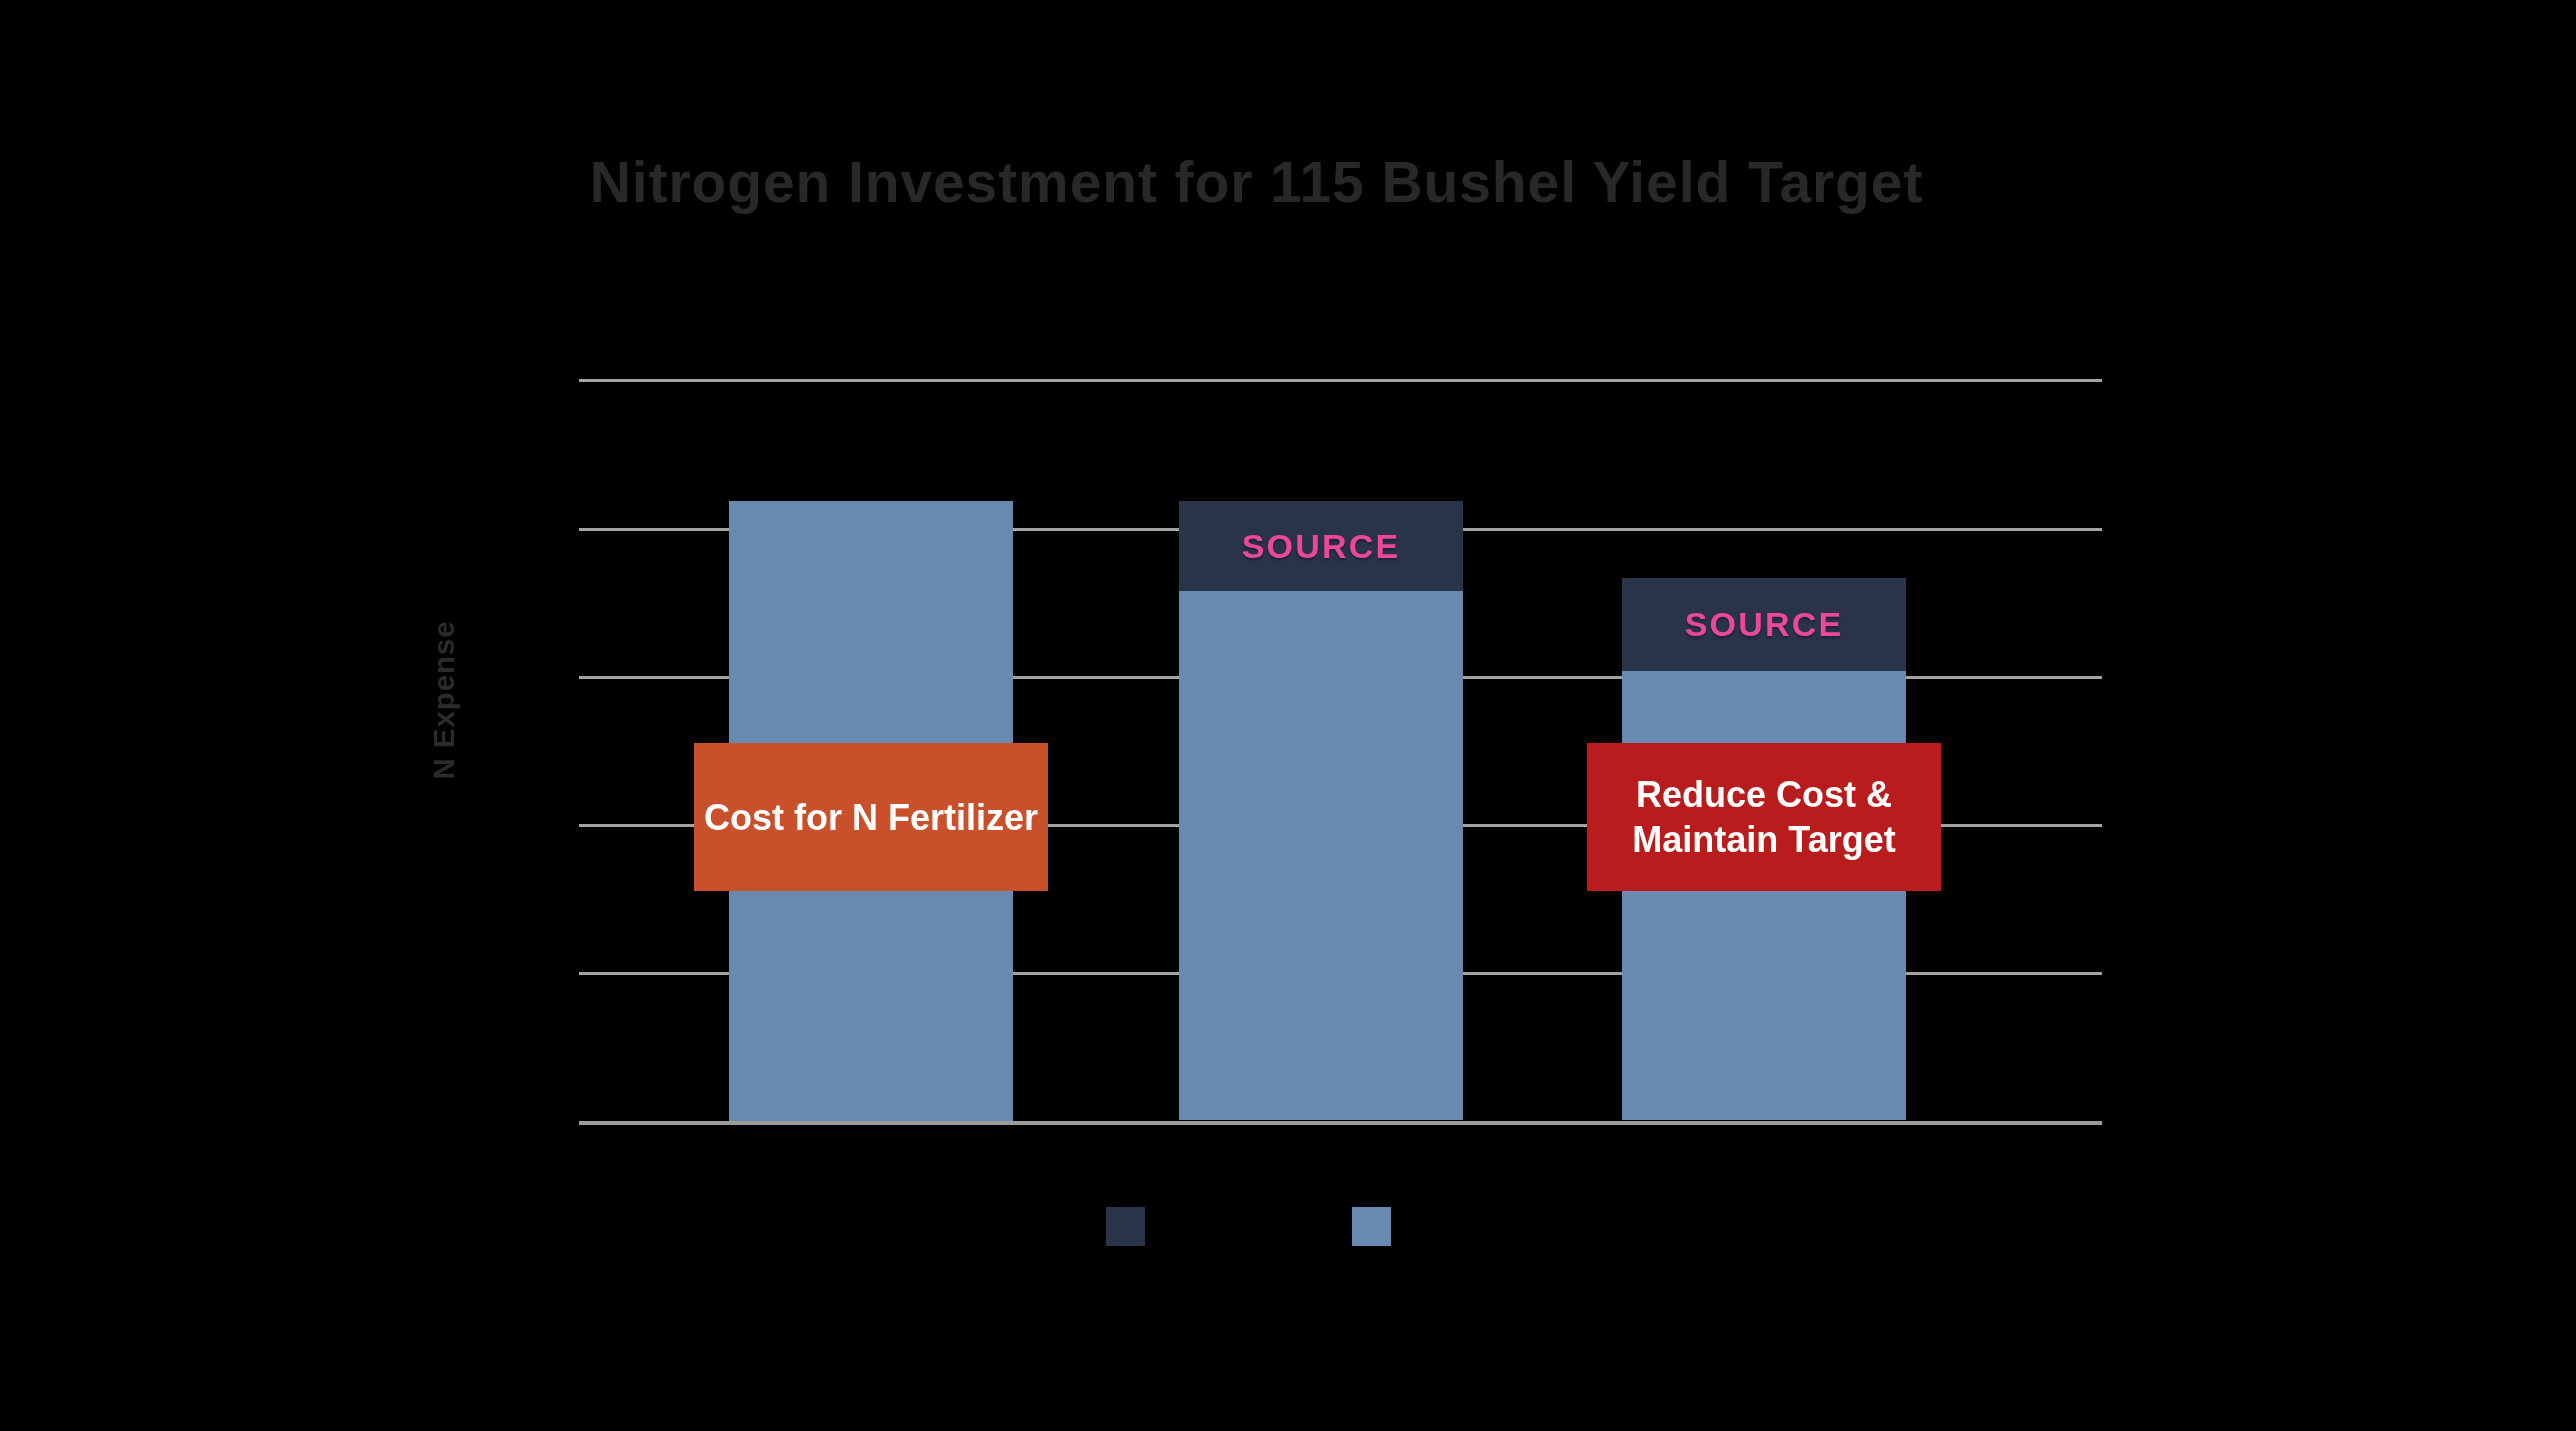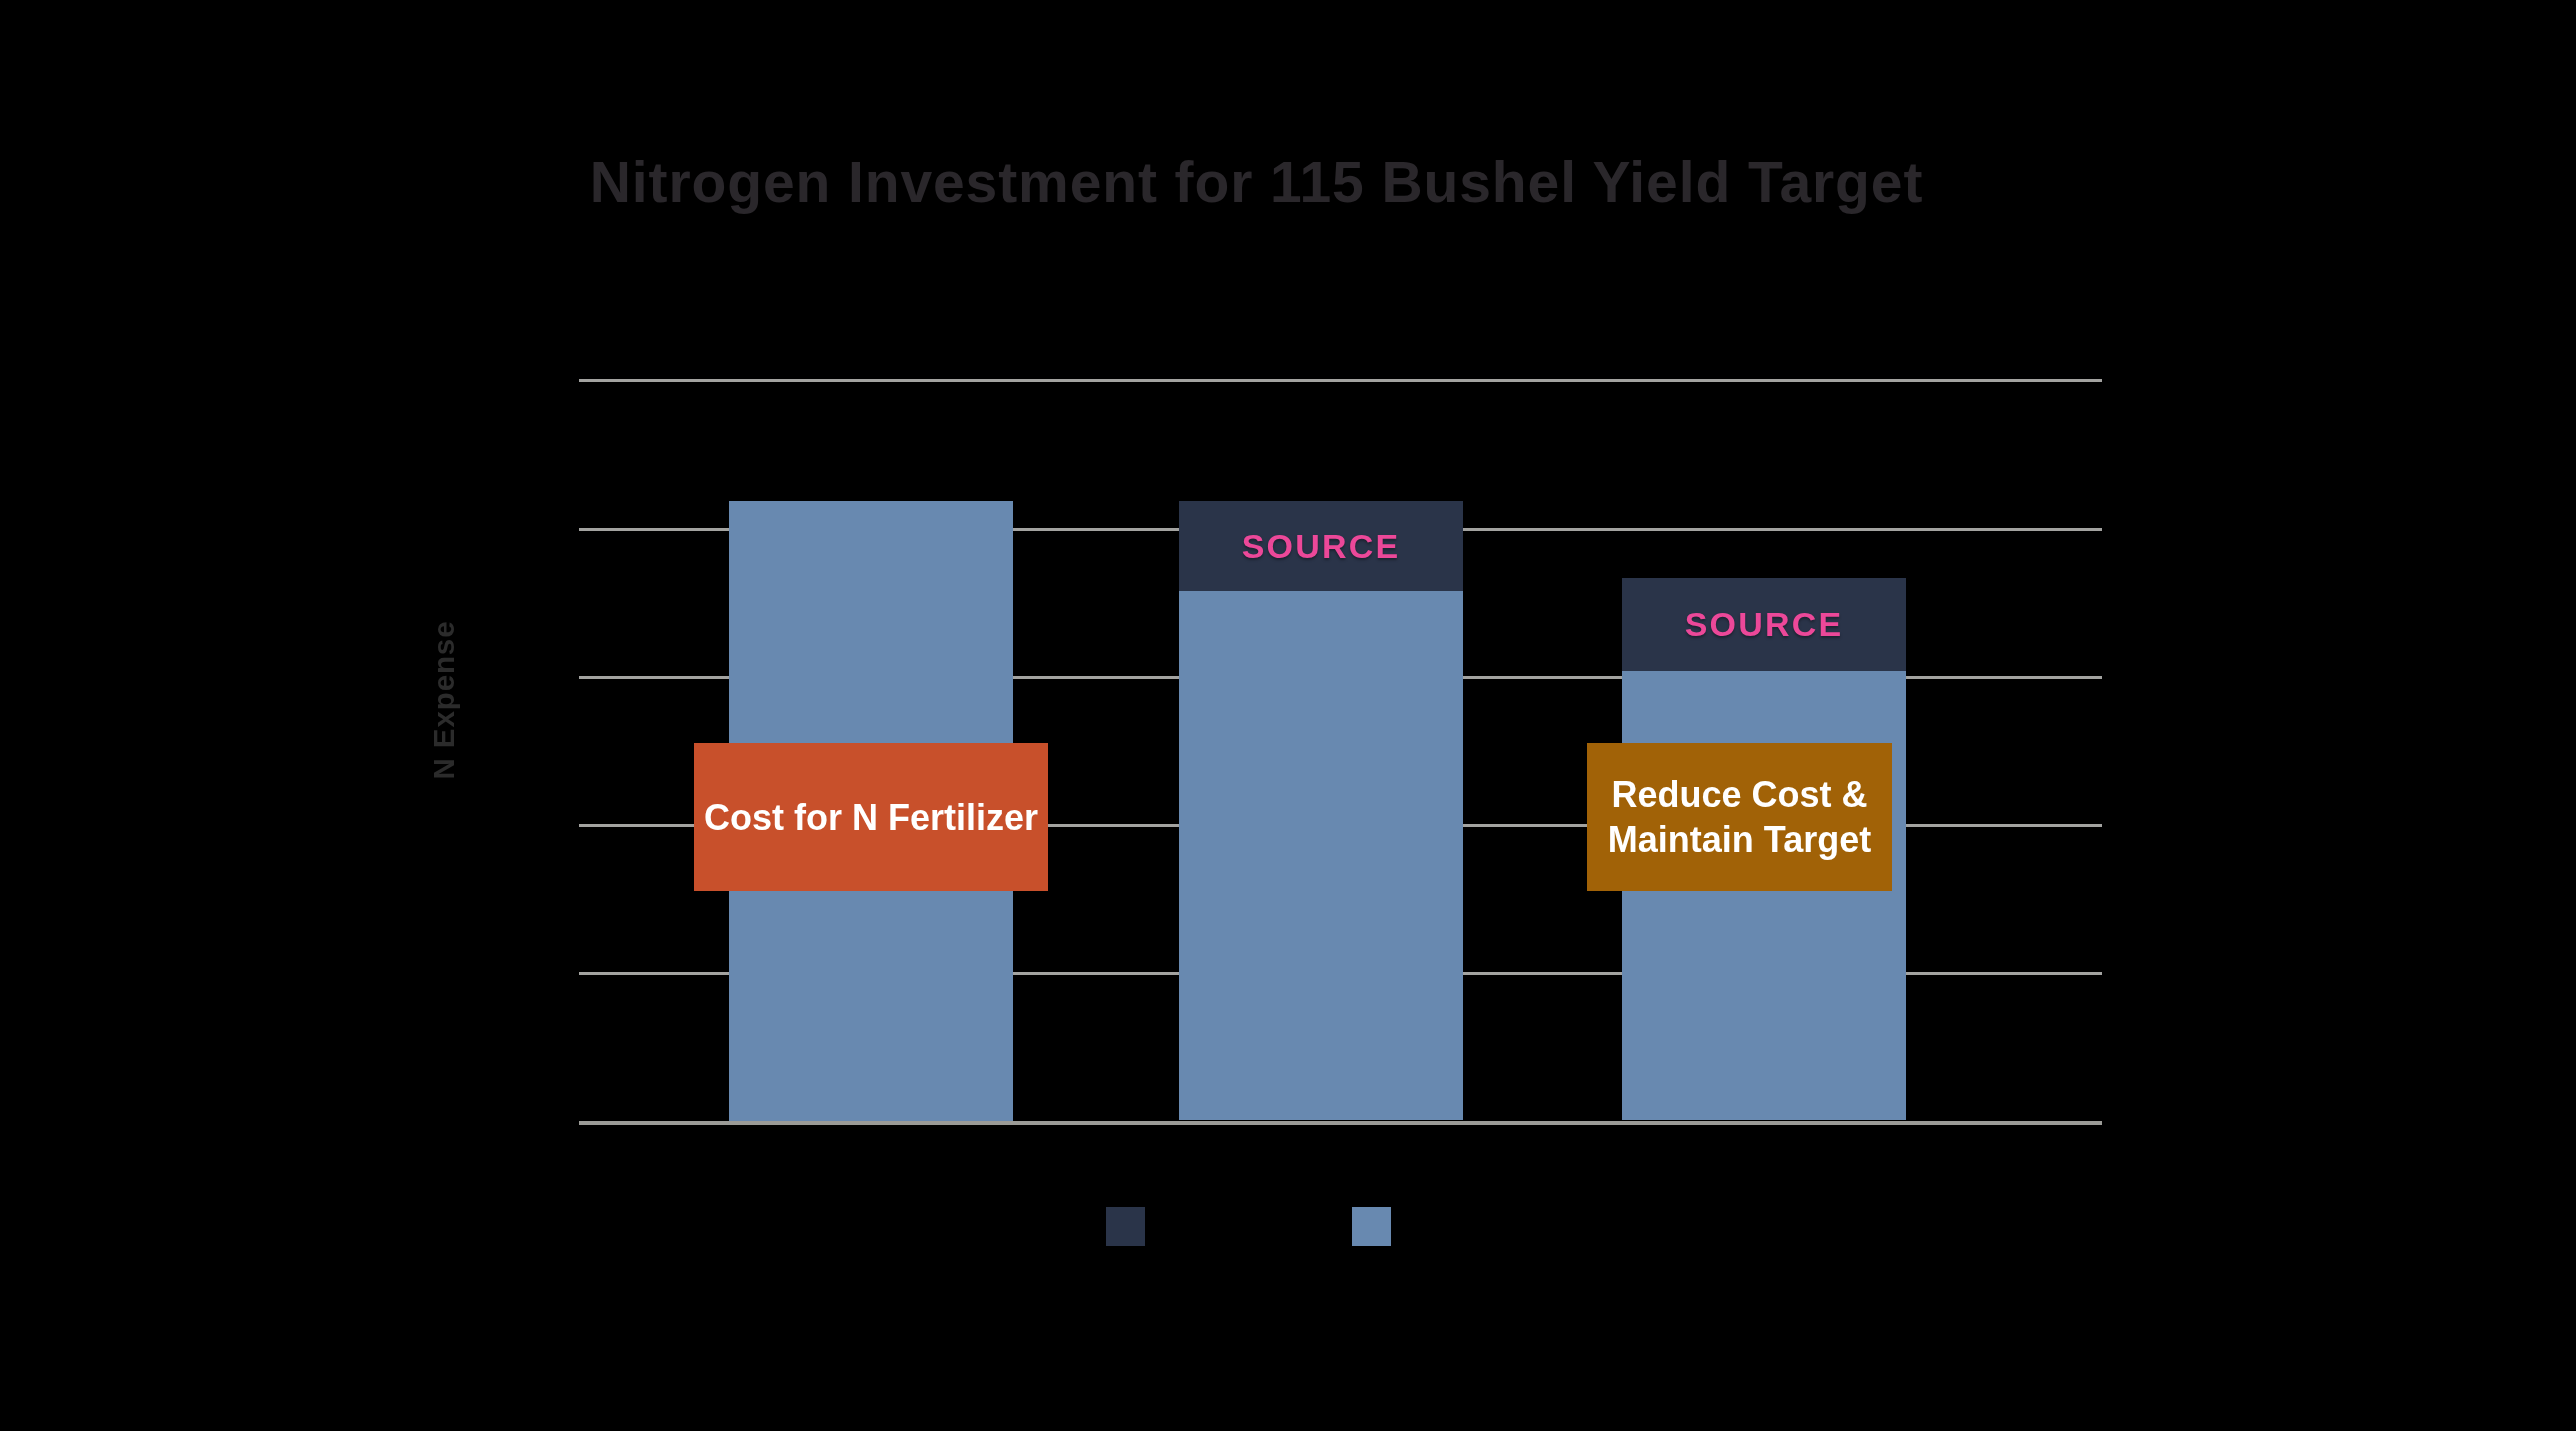--- a/index.html
+++ b/index.html
@@ -51,21 +51,21 @@
         <div class="anno-line">Cost for N Fertilizer</div>
       </div>
       <div class="bar-seg navy" style="left: 1179px; top: 501px; width: 284px; height: 90px; background: rgb(42, 52, 73);">
         <span class="badge-label">SOURCE</span>
       </div>
       <div class="bar-seg" style="left: 1179px; top: 591px; width: 284px; height: 529px; background: rgb(104, 137, 176);"></div>
       <div class="bar-seg navy" style="left: 1622px; top: 578px; width: 284px; height: 93px; background: rgb(42, 52, 73);">
         <span class="badge-label">SOURCE</span>
       </div>
       <div class="bar-seg" style="left: 1622px; top: 671px; width: 284px; height: 449px; background: rgb(104, 137, 176);"></div>
-      <div class="anno-box" style="left: 1587px; top: 743px; width: 305px; height: 148px; background: #a16207;">
+      <div class="anno-box" style="left: 1587px; top: 743px; width: 354px; height: 148px; background: #b91c1c;">
         <div class="anno-line">Reduce Cost &amp;</div>
         <div class="anno-line">Maintain Target</div>
       </div>
     </div>
 
   <div class="legend">
     <span class="swatch" id="swatch-source" style="left: 1106px; top: 1207px; background: rgb(42, 52, 73);"></span>
     <span class="swatch" id="swatch-base" style="left: 1352px; top: 1207px; background: rgb(104, 137, 176);"></span>
   </div>
 </div>

